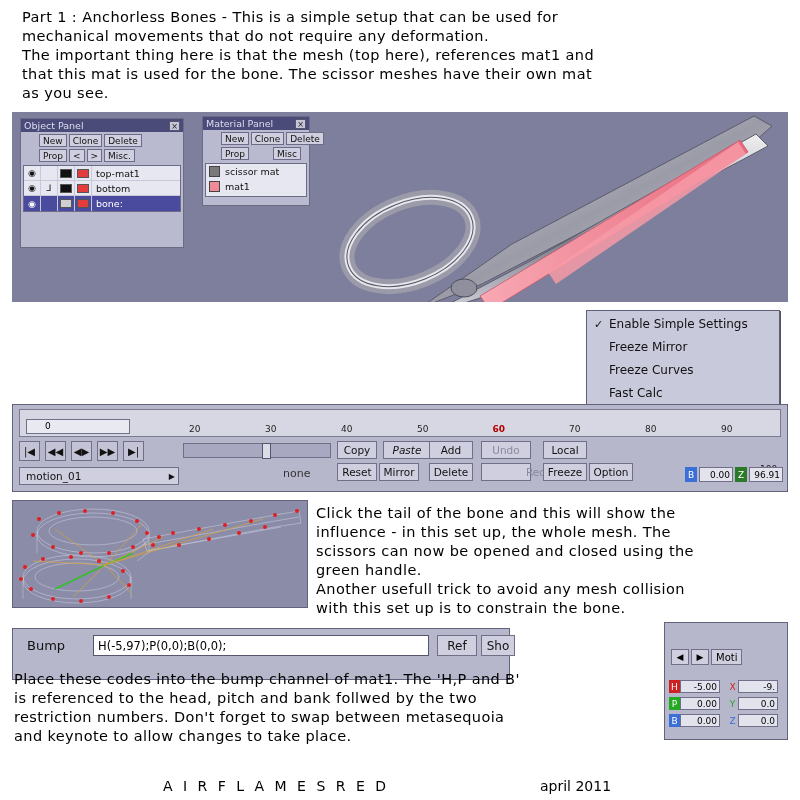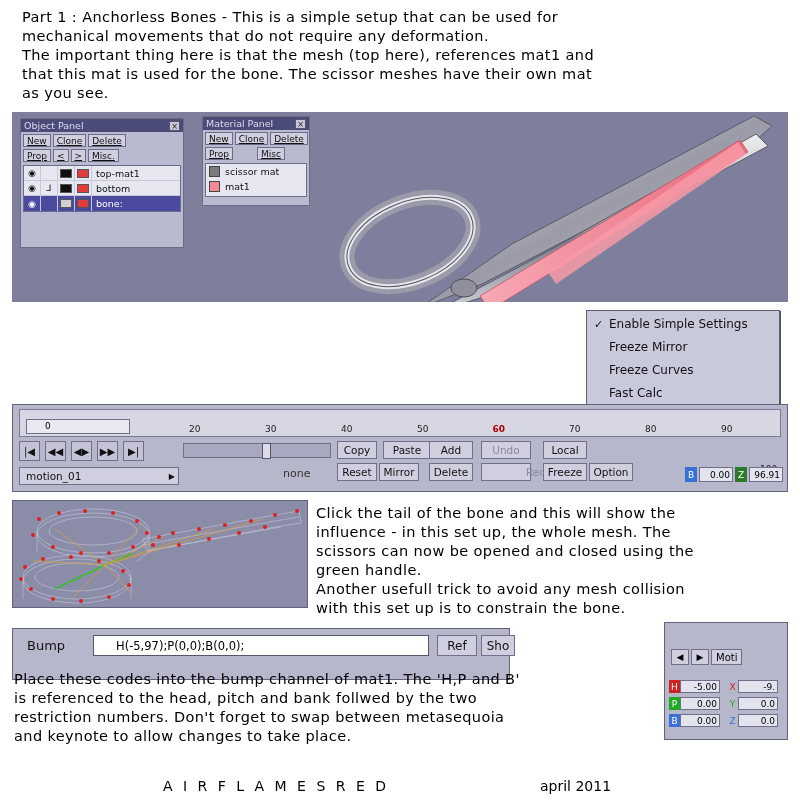--- a/index.html
+++ b/index.html
@@ -48,21 +48,21 @@
     color: #dcdcef;
     font-size: 9.5px;
     padding: 1px 3px;
     display: flex; justify-content: space-between; align-items: center;
     height: 13px;
   }
   .panel-title .close {
     background: #c6c6d8; color:#222; border:1px solid #55556e;
     width: 11px; height: 10px; line-height: 9px; text-align:center; font-size:8px;
   }
-  .btnrow { display:flex; gap:2px; padding: 2px 2px 0 2px; text-decoration: underline; }
+  .btnrow { display:flex; gap:2px; padding: 2px 2px 0 18px; }
   .mini-btn {
     background: #cfcfe0; border: 1px solid #6c6c88;
     font-size: 9px; padding: 0 3px; line-height: 12px; height: 13px;
     color: #111; white-space: nowrap;
   }
   .list {
     margin: 3px 2px 2px 2px; background: #e7e7f2; border: 1px solid #6c6c88;
   }
   .row { display: flex; align-items: center; height: 15px; border-bottom: 1px solid #c8c8d8; }
   .row:last-child { border-bottom: none; }
@@ -150,21 +150,21 @@
 
   
   .bumpbar {
     position: absolute; left: 12px; top: 628px; width: 498px; height: 52px;
     background: #b7b7cc; border: 1px solid #63637d;
   }
   .bumpbar .lbl { position:absolute; left: 14px; top: 9px; font-size: 13px; color:#111; }
   .bumpbar .field {
     position:absolute; left: 80px; top: 6px; width: 336px; height: 21px;
     background: #ffffff; border: 1px solid #55556e; font-size: 11.5px;
-    display:flex; align-items:center; padding-left: 22px; color:#000;
+    display:flex; align-items:center; padding-left: 4px; color:#000;
   }
   .bumpbar .b {
     position:absolute; top: 6px; height: 21px; background:#cfcfe0; border:1px solid #6f6f8a;
     font-size: 12px; display:flex; align-items:center; justify-content:center; color:#111;
   }
 
   
   .minipanel {
     position: absolute; left: 664px; top: 622px; width: 124px; height: 118px;
     background: #b7b7cc; border: 1px solid #63637d; overflow:hidden;
@@ -370,21 +370,21 @@
       <span class="tbtn" style="left:26px;">◀◀</span>
       <span class="tbtn" style="left:52px;">◀▶</span>
       <span class="tbtn" style="left:78px;">▶▶</span>
       <span class="tbtn" style="left:104px;">▶|</span>
 
       <span class="scrubber">
         <span class="knob"></span>
       </span>
 
       <span class="btn" style="left:318px; top:0; width:40px;">Copy</span>
-      <span class="btn" style="left:364px; top:0; width:48px;">Paste</span>
+      <span class="btn" style="left:364px; top:0; width:48px;font-style:italic;">Paste</span>
       <span class="btn" style="left:410px; top:0; width:44px;">Add</span>
       <span class="btn dim" style="left:462px; top:0; width:50px;">Undo</span>
       <span class="btn" style="left:524px; top:0; width:44px;">Local</span>
 
       <span class="btn" style="left:318px; top:22px; width:40px;">Reset</span>
       <span class="btn" style="left:360px; top:22px; width:40px;">Mirror</span>
       <span class="btn" style="left:410px; top:22px; width:44px;">Delete</span>
       <span class="btn dim" style="left:462px; top:22px; width:50px;padding-left:44px;">Redo</span>
       <span class="btn" style="left:524px; top:22px; width:44px;">Freeze</span>
       <span class="btn" style="left:570px; top:22px; width:44px;">Option</span>

